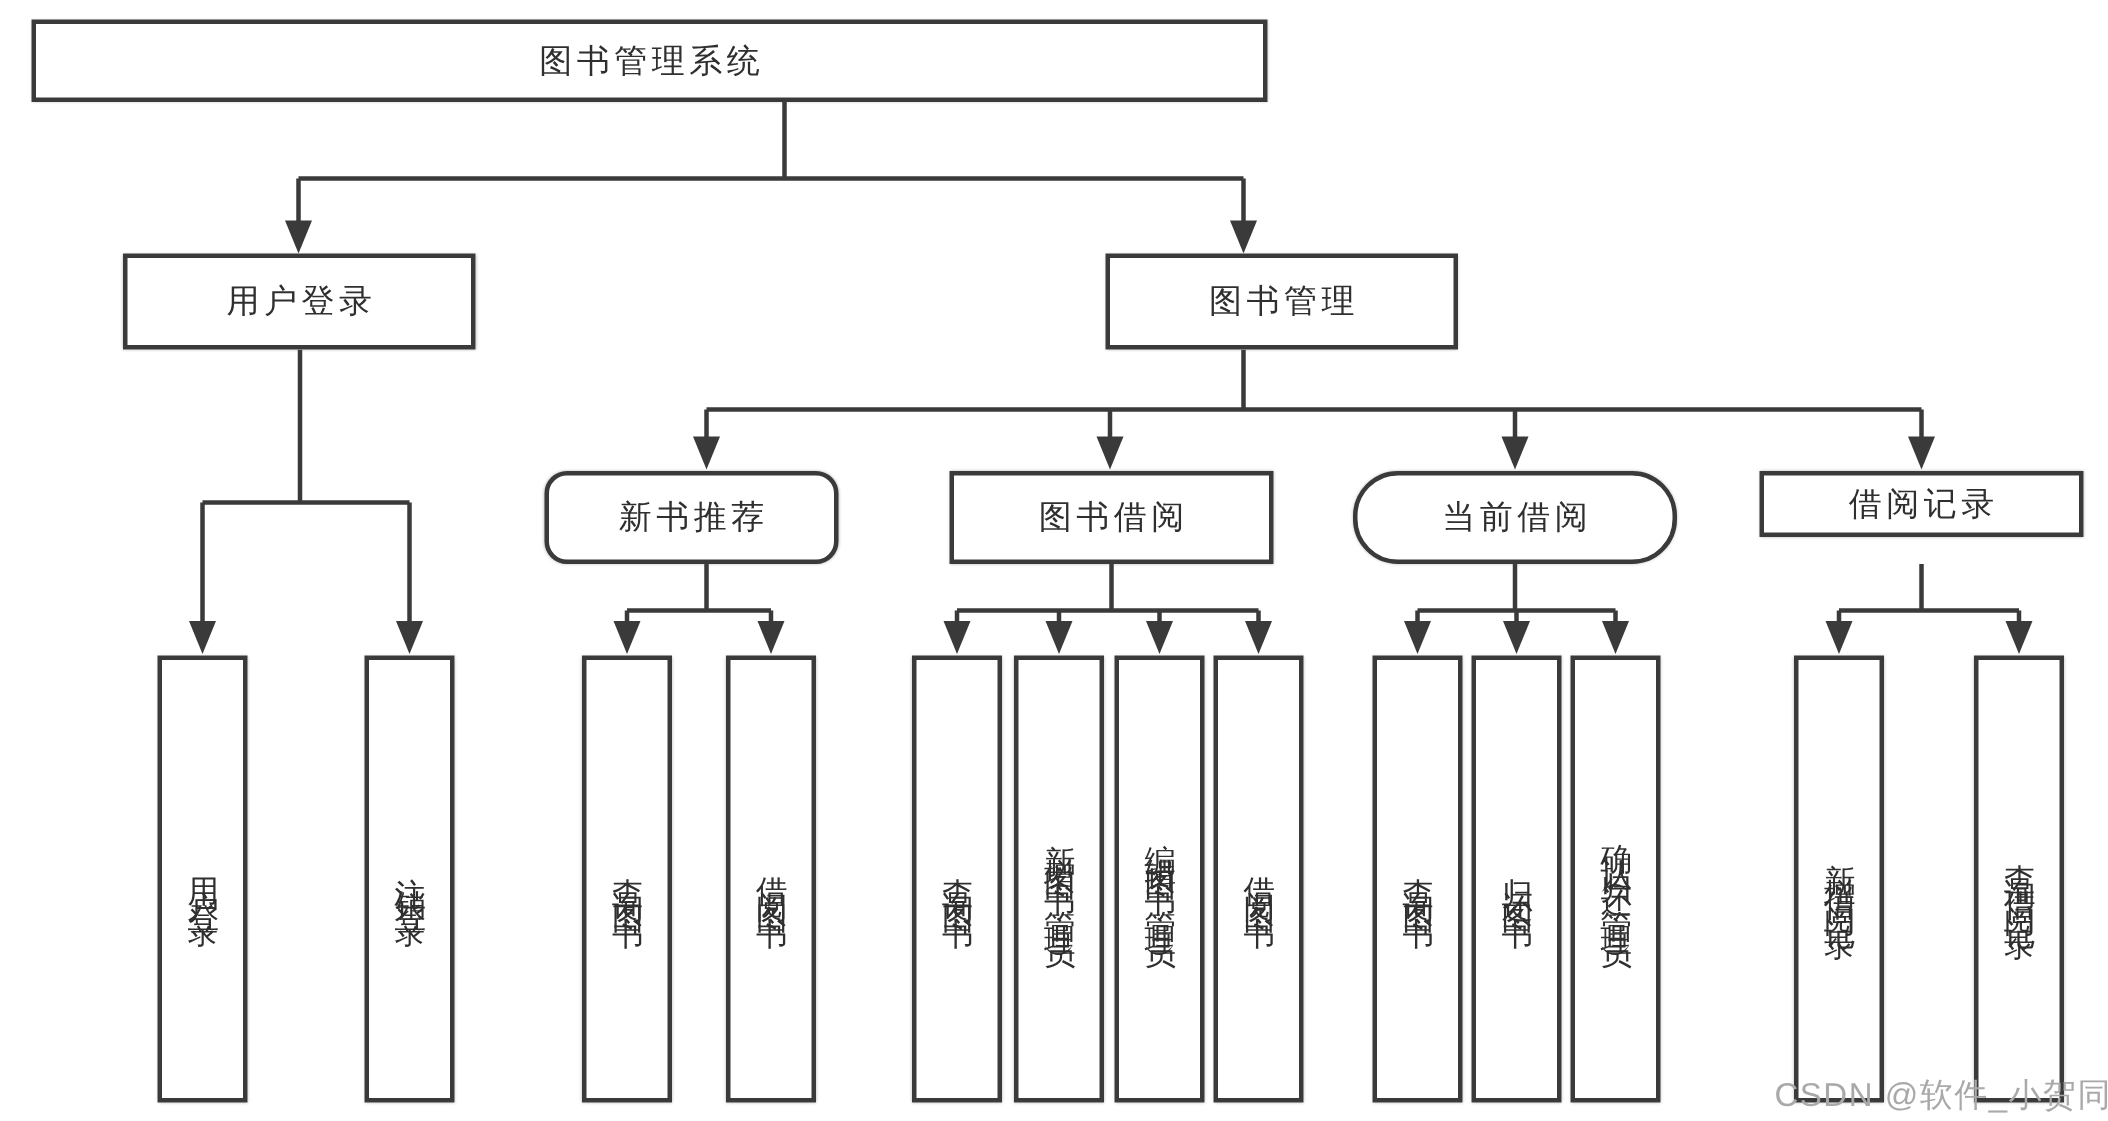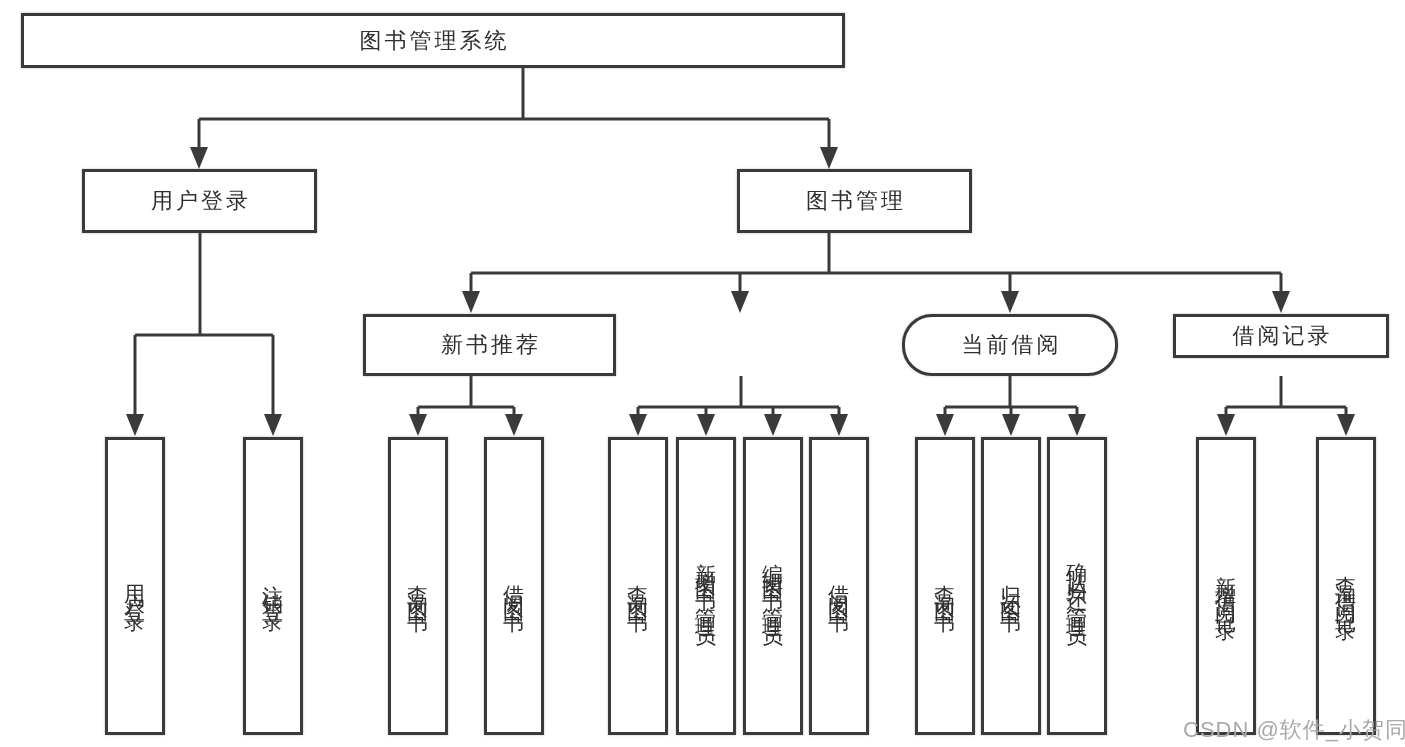--- a/index.html
+++ b/index.html
@@ -147,21 +147,22 @@
       <line x1="1346" y1="407" x2="1346" y2="418"></line>
       <polygon points="1346,436 1337,414 1355,414"></polygon>
     </g>
   </svg>
 
   <div class="node hbox" style="left:21px; top:13px; width:824px; height:55px;">图书管理系统</div>
 
   <div class="node hbox" style="left:82px; top:169px; width:235px; height:64px;">用户登录</div>
   <div class="node hbox" style="left:712px; top:169px; width:235px; height:64px;margin-left:25px;">图书管理</div>
 
-  <div class="node hbox" style="left:363px; top:314px; width:253px; height:62px;">新书推荐</div>
+  <div class="node hbox" style="left:363px; top:314px; width:196px; height:62px;border-radius:15px;">新书推荐</div>
+  <div class="node hbox" style="left:633px; top:314px; width:216px; height:62px;">图书借阅</div>
   <div class="node hbox" style="left:902px; top:314px; width:216px; height:62px;border-radius:30px;">当前借阅</div>
   <div class="node hbox" style="left:1173px; top:314px; width:216px; height:44px;">借阅记录</div>
 
   <div class="node vbox" style="left:105px;">用户登录</div>
   <div class="node vbox" style="left:243px;">注销登录</div>
 
   <div class="node vbox" style="left:388px;">查询图书</div>
   <div class="node vbox" style="left:484px;">借阅图书</div>
 
   <div class="node vbox" style="left:608px;">查询图书</div>

